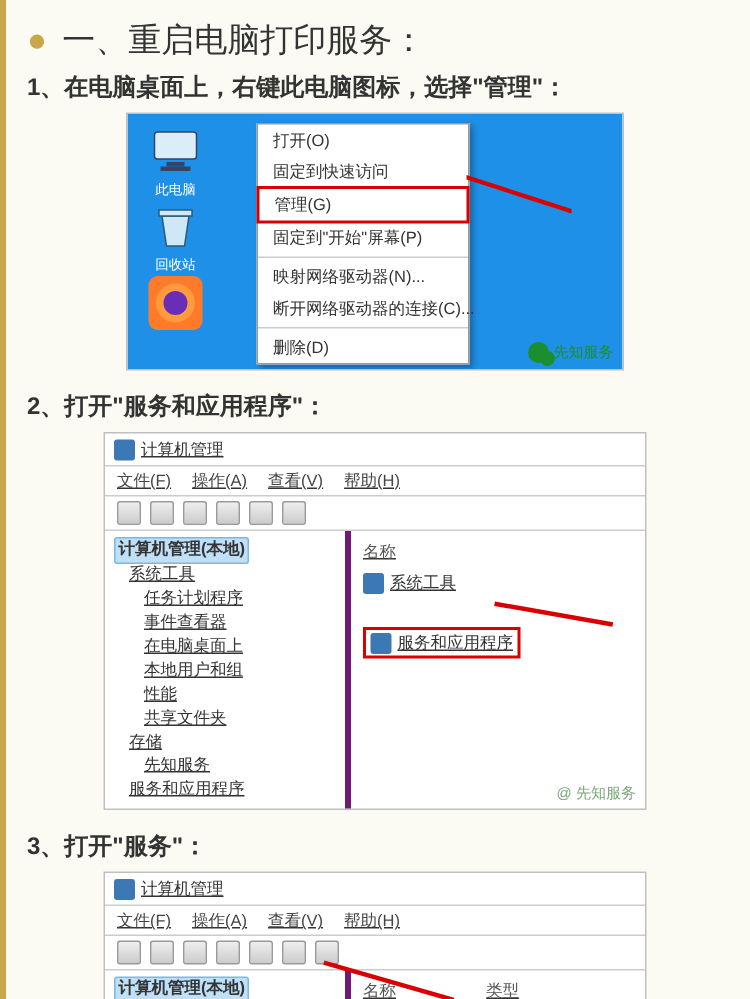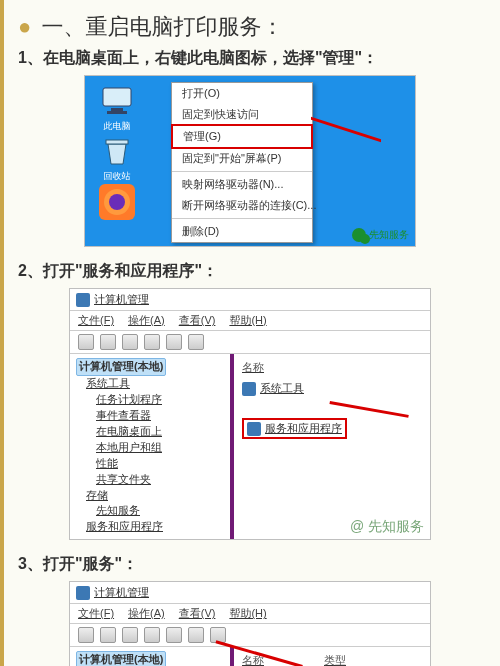--- a/index.html
+++ b/index.html
@@ -90,21 +90,21 @@
   }
   .mmc .arrow::before{
     content:""; position:absolute; left:0; top:0; width:70px; height:0;
     border-top:3px solid #d80000;
     transform-origin:left top;
   }
   .fig2 .arrow{ left:260px; top:112px;}
   .fig2 .arrow::before{ width:80px; transform:rotate(10deg);}
   .fig3 .arrow{ left:232px; top:86px;}
   .fig3 .arrow::before{ width:90px; transform:rotate(-164deg);}
-  .watermark{ position:absolute; right:6px; bottom:3px; font-size:14px; color:#7aa77a;margin-left:32px;}
+  .watermark{ position:absolute; right:6px; bottom:3px; font-size:10px; color:#7aa77a;margin-left:32px;}
 
   
   svg{display:block}
 </style>
 </head>
 <body>
 
 <div class="page">
 
   <div class="h1">

